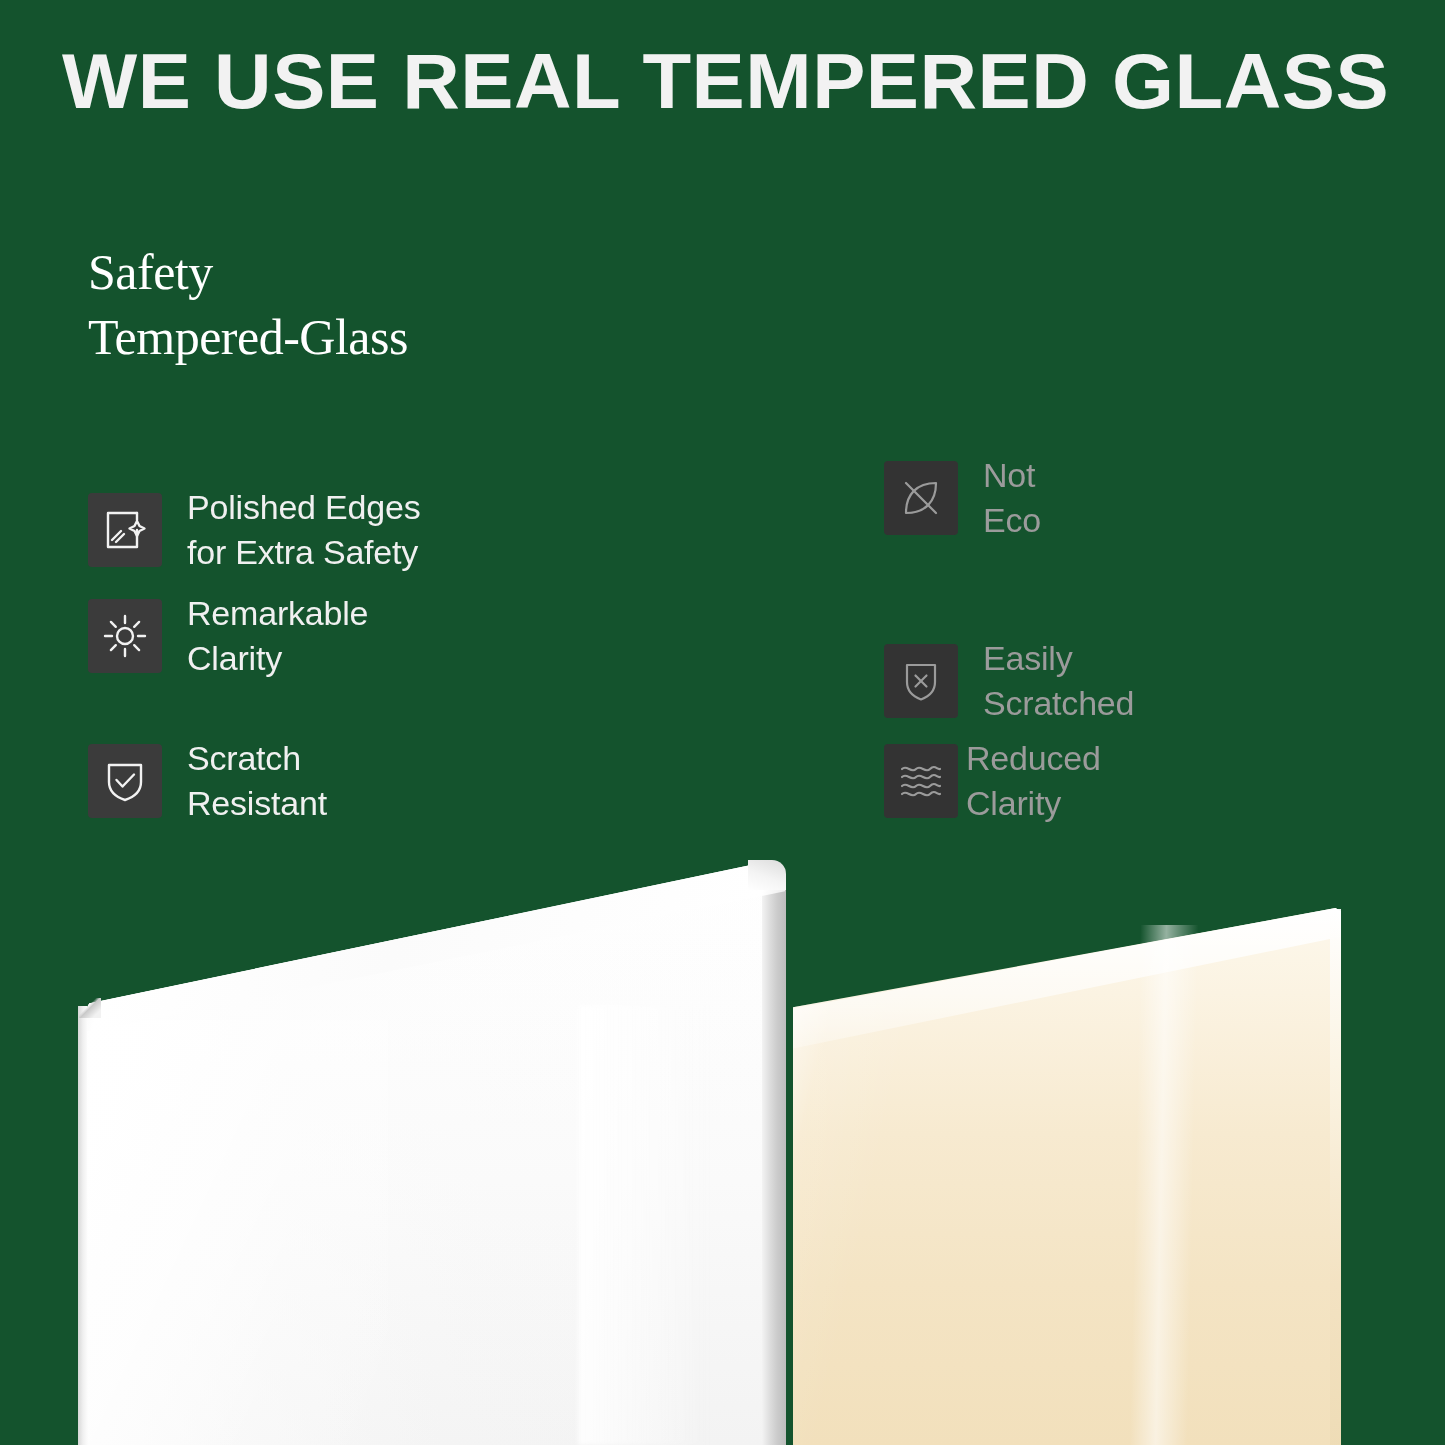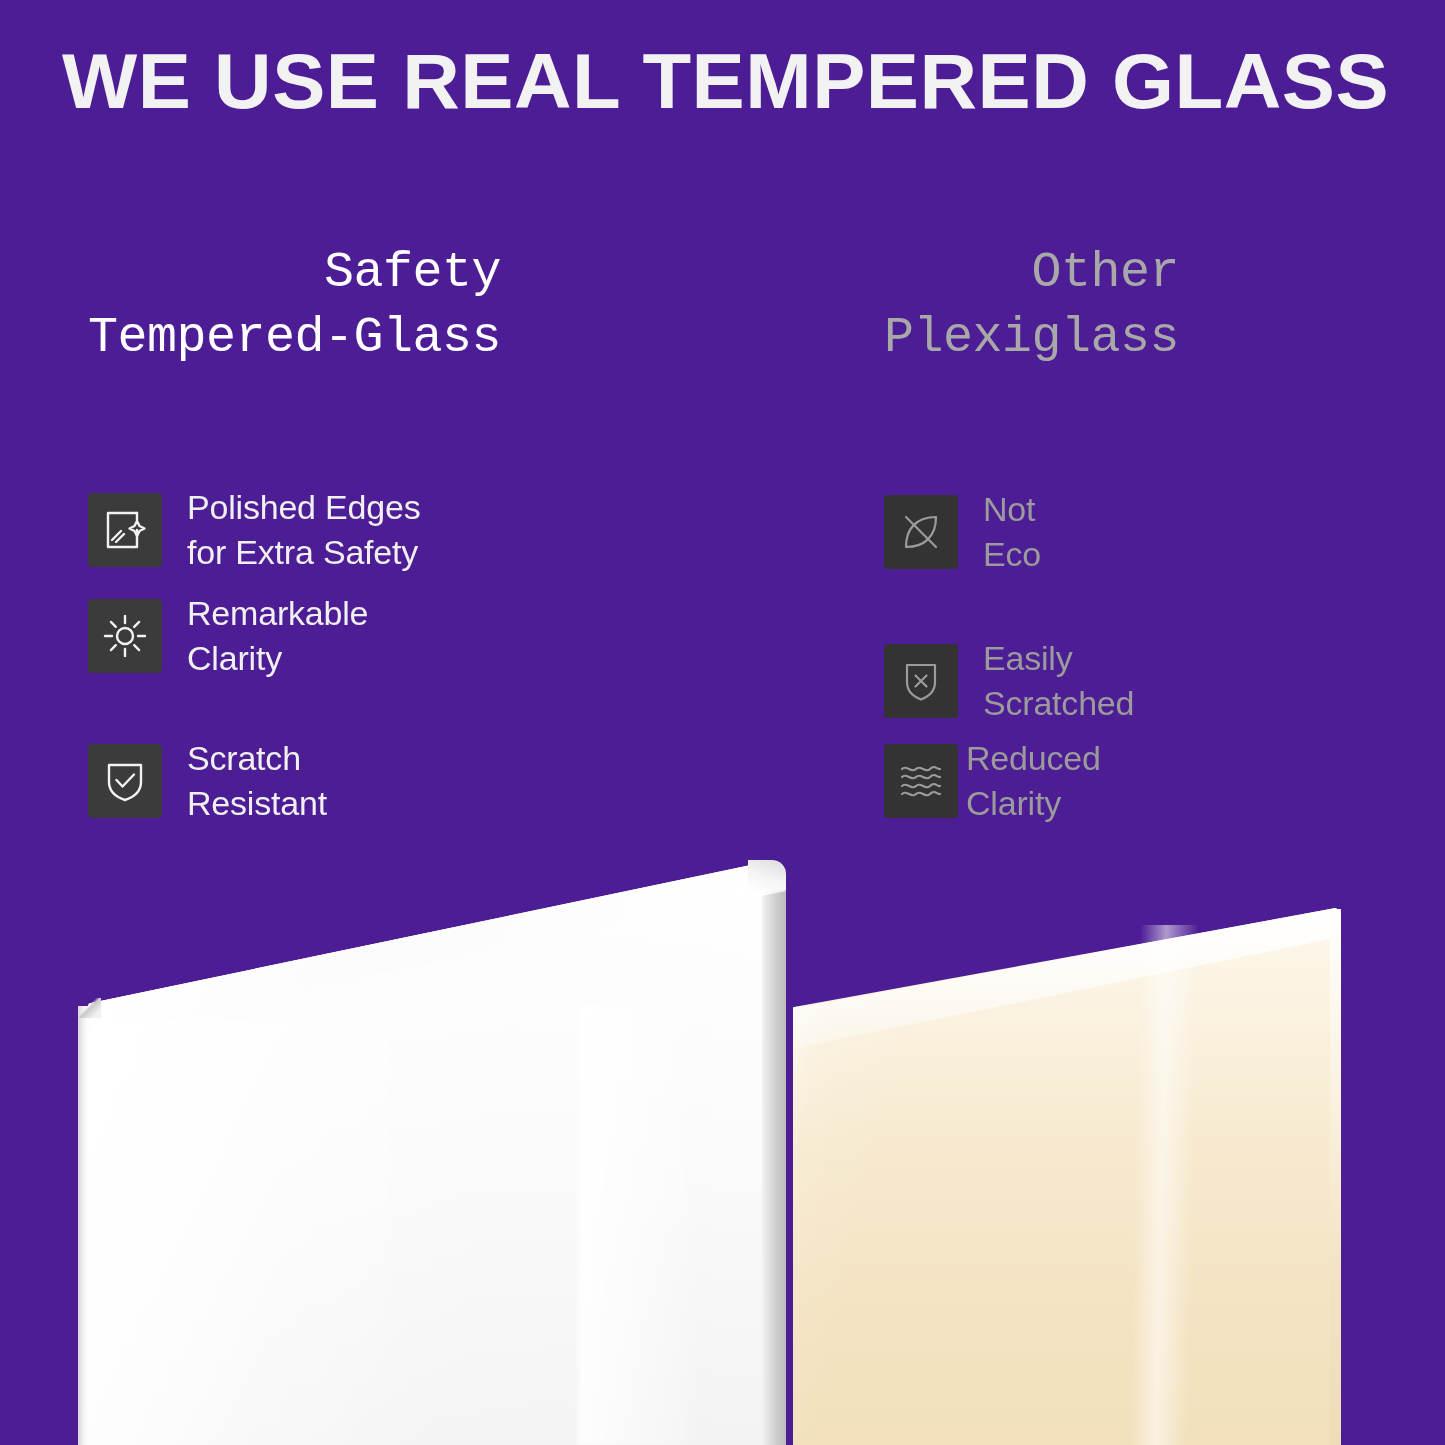--- a/index.html
+++ b/index.html
@@ -4,21 +4,21 @@
 <style>
   html, body {
     margin: 0;
     padding: 0;
     background: #242424;
   }
   #stage {
     position: relative;
     width: 1445px;
     height: 1445px;
-    background: #4c1d95;
+    background: #14532d;
     overflow: hidden;
     font-family: "Liberation Sans", sans-serif;
   }
 
   
   #title {
     position: absolute;
     left: 62px;
     top: 38px;
     width: 1330px;
@@ -30,27 +30,26 @@
     line-height: 86px;
     letter-spacing: 0.5px;
     white-space: nowrap;
     transform: scaleX(1.035);
     transform-origin: left center;
   }
 
   
   .col-heading {
     position: absolute;
-    font-family: Liberation Mono, monospace;
+    font-family: Liberation Serif, serif;
     font-weight: normal;
     font-size: 50px;
     line-height: 65px;
     letter-spacing: -0.5px;
     white-space: pre-line;
-    text-align: right;
   }
   #heading-left {
     left: 88px;
     top: 240px;
     color: #ffffff;
   }
   #heading-right {
     left: 884px;
     top: 240px;
     color: #a8a8a8;
@@ -84,21 +83,21 @@
     white-space: pre-line;
   }
   .feature-label.good { color: #f0f0f0; }
   .feature-label.bad  { color: #9b9b9b; }
 
   
   #row-l0 { left: 88px; top: 450px; margin-top: 35px; }
   #row-l1 { left: 88px; top: 591px; }
   #row-l2 { left: 88px; top: 736px; justify-content: flex-end; }
   
-  #row-r0 { left: 884px; top: 453px; margin-top: 34px; }
+  #row-r0 { left: 884px; top: 453px; }
   #row-r1 { left: 884px; top: 592px; margin-top: 44px; }
   #row-r2 { left: 884px; top: 736px; gap: 8px; }
 
   
   #panels {
     position: absolute;
     left: 0;
     top: 830px;
     width: 1445px;
     height: 615px;
@@ -238,22 +237,20 @@
 </head>
 <body>
 
 <div id="stage">
 
   <div id="title">WE USE REAL TEMPERED GLASS</div>
 
   <div id="heading-left" class="col-heading">Safety
 Tempered-Glass</div>
 
-  <div id="heading-right" class="col-heading">Other
-Plexiglass</div>
 
   <div id="row-l0" class="feature-row">
     <div class="feature-icon good">
       <svg width="46" height="46" viewBox="0 0 46 46" fill="none" stroke="#f2f2f2" stroke-width="2.4" stroke-linecap="round" stroke-linejoin="round">
         <polyline points="35,6 6,6 6,40 35,40 35,23"></polyline>
         <polyline points="35,6 35,13"></polyline>
         <path d="M10 33 L19 24"></path>
         <path d="M14 35 L22 27"></path>
         <path d="M35 14 L37.5 19 L42.5 21.5 L37.5 24 L35 29 L32.5 24 L27.5 21.5 L32.5 19 Z"></path>
       </svg>

